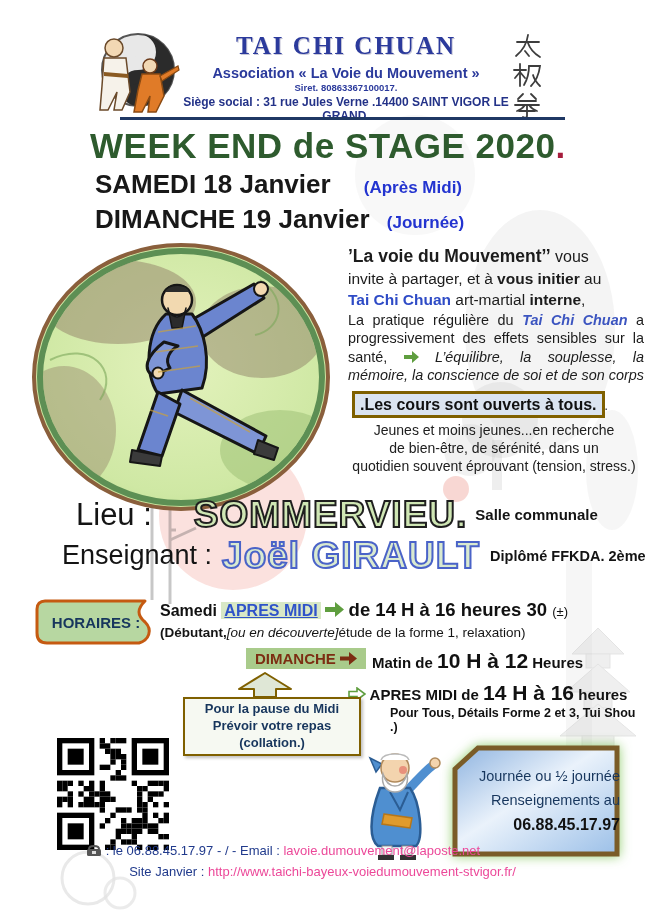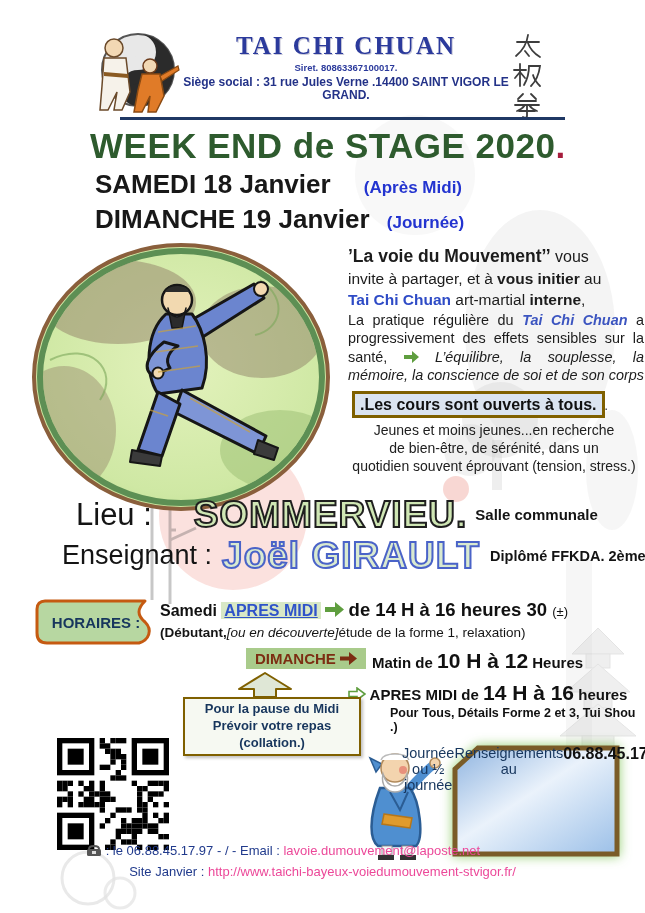--- a/index.html
+++ b/index.html
@@ -64,22 +64,22 @@
            font-weight:bold;font-size:15px;color:#7c2d12;}
   .sun-m-pre{font-weight:bold;font-size:15px;color:#111;}
   .sun-m-time{font-weight:bold;font-size:21px;color:#111;}
   .sun-pm-line{white-space:nowrap;font-weight:bold;color:#111;}
   .sun-pm-detail{font-weight:bold;font-size:12.5px;color:#111;}
   .lunch-box{width:168px;border:2px solid #7f6000;background:#f6f9f2;text-align:center;
              font-weight:bold;font-size:13px;color:#17365d;padding:2px 3px;line-height:1.3;
              box-shadow:2px 2px 3px rgba(0,0,0,.25);}
 
   
-  .info-text{position:absolute;left:0;top:0;width:100%;height:100%;display:flex;flex-direction:row;
-             align-items:flex-start;justify-content:center;gap:0;
+  .info-text{position:absolute;left:0;top:0;width:100%;height:100%;display:flex;flex-direction:column;
+             align-items:flex-end;justify-content:center;gap:8px;
              font-size:14.5px;color:#17365d;text-align:center;}
   .info-phone{font-weight:bold;font-size:16px;color:#111;}
   .foot-line{font-size:13px;color:#203a8c;white-space:nowrap;}
   .foot-link{color:#ec4899;cursor:pointer;}
 </style>
 </head>
 <body>
 
 <div id="page">
 
@@ -127,20 +127,21 @@
       <path d="M20,46 L44,48 L44,52 L20,50 Z" fill="#8a5a22"></path>
 
       <circle cx="66" cy="40" r="7" fill="#f2d8b4" stroke="#6b3a1a" stroke-width="1.5"></circle>
       <path d="M58,48 L76,48 L80,70 L72,86 L64,86 L66,70 L58,86 L50,86 L54,64 Z" fill="#e07b28" stroke="#8a4a12" stroke-width="1.5"></path>
       <path d="M76,50 L94,40 L95,44 L78,55 Z" fill="#e07b28" stroke="#8a4a12" stroke-width="1.2"></path>
     </svg>
   </div>
 
   <div class="abs z1 ht" style="left:178px;top:32px;">
     <div class="ht-title">TAI CHI CHUAN</div>
+    <div class="ht-assoc">Association « La Voie du Mouvement »</div>
     <div class="ht-siret">Siret. 80863367100017.</div>
     <div class="ht-addr">Siège social : 31 rue Jules Verne .14400 SAINT VIGOR LE GRAND.</div>
   </div>
 
   <svg class="abs z1" style="left:512px;top:32px;" width="30" height="86" viewBox="0 0 30 86">
     <g stroke="#3d3d3d" stroke-width="1.8" fill="none" stroke-linecap="round">
 
       <path d="M5,10 H27"></path>
         <path d="M16,3 C15,11 10,19 4,24"></path>
       <path d="M16,11 C18,17 23,22 28,25"></path>

